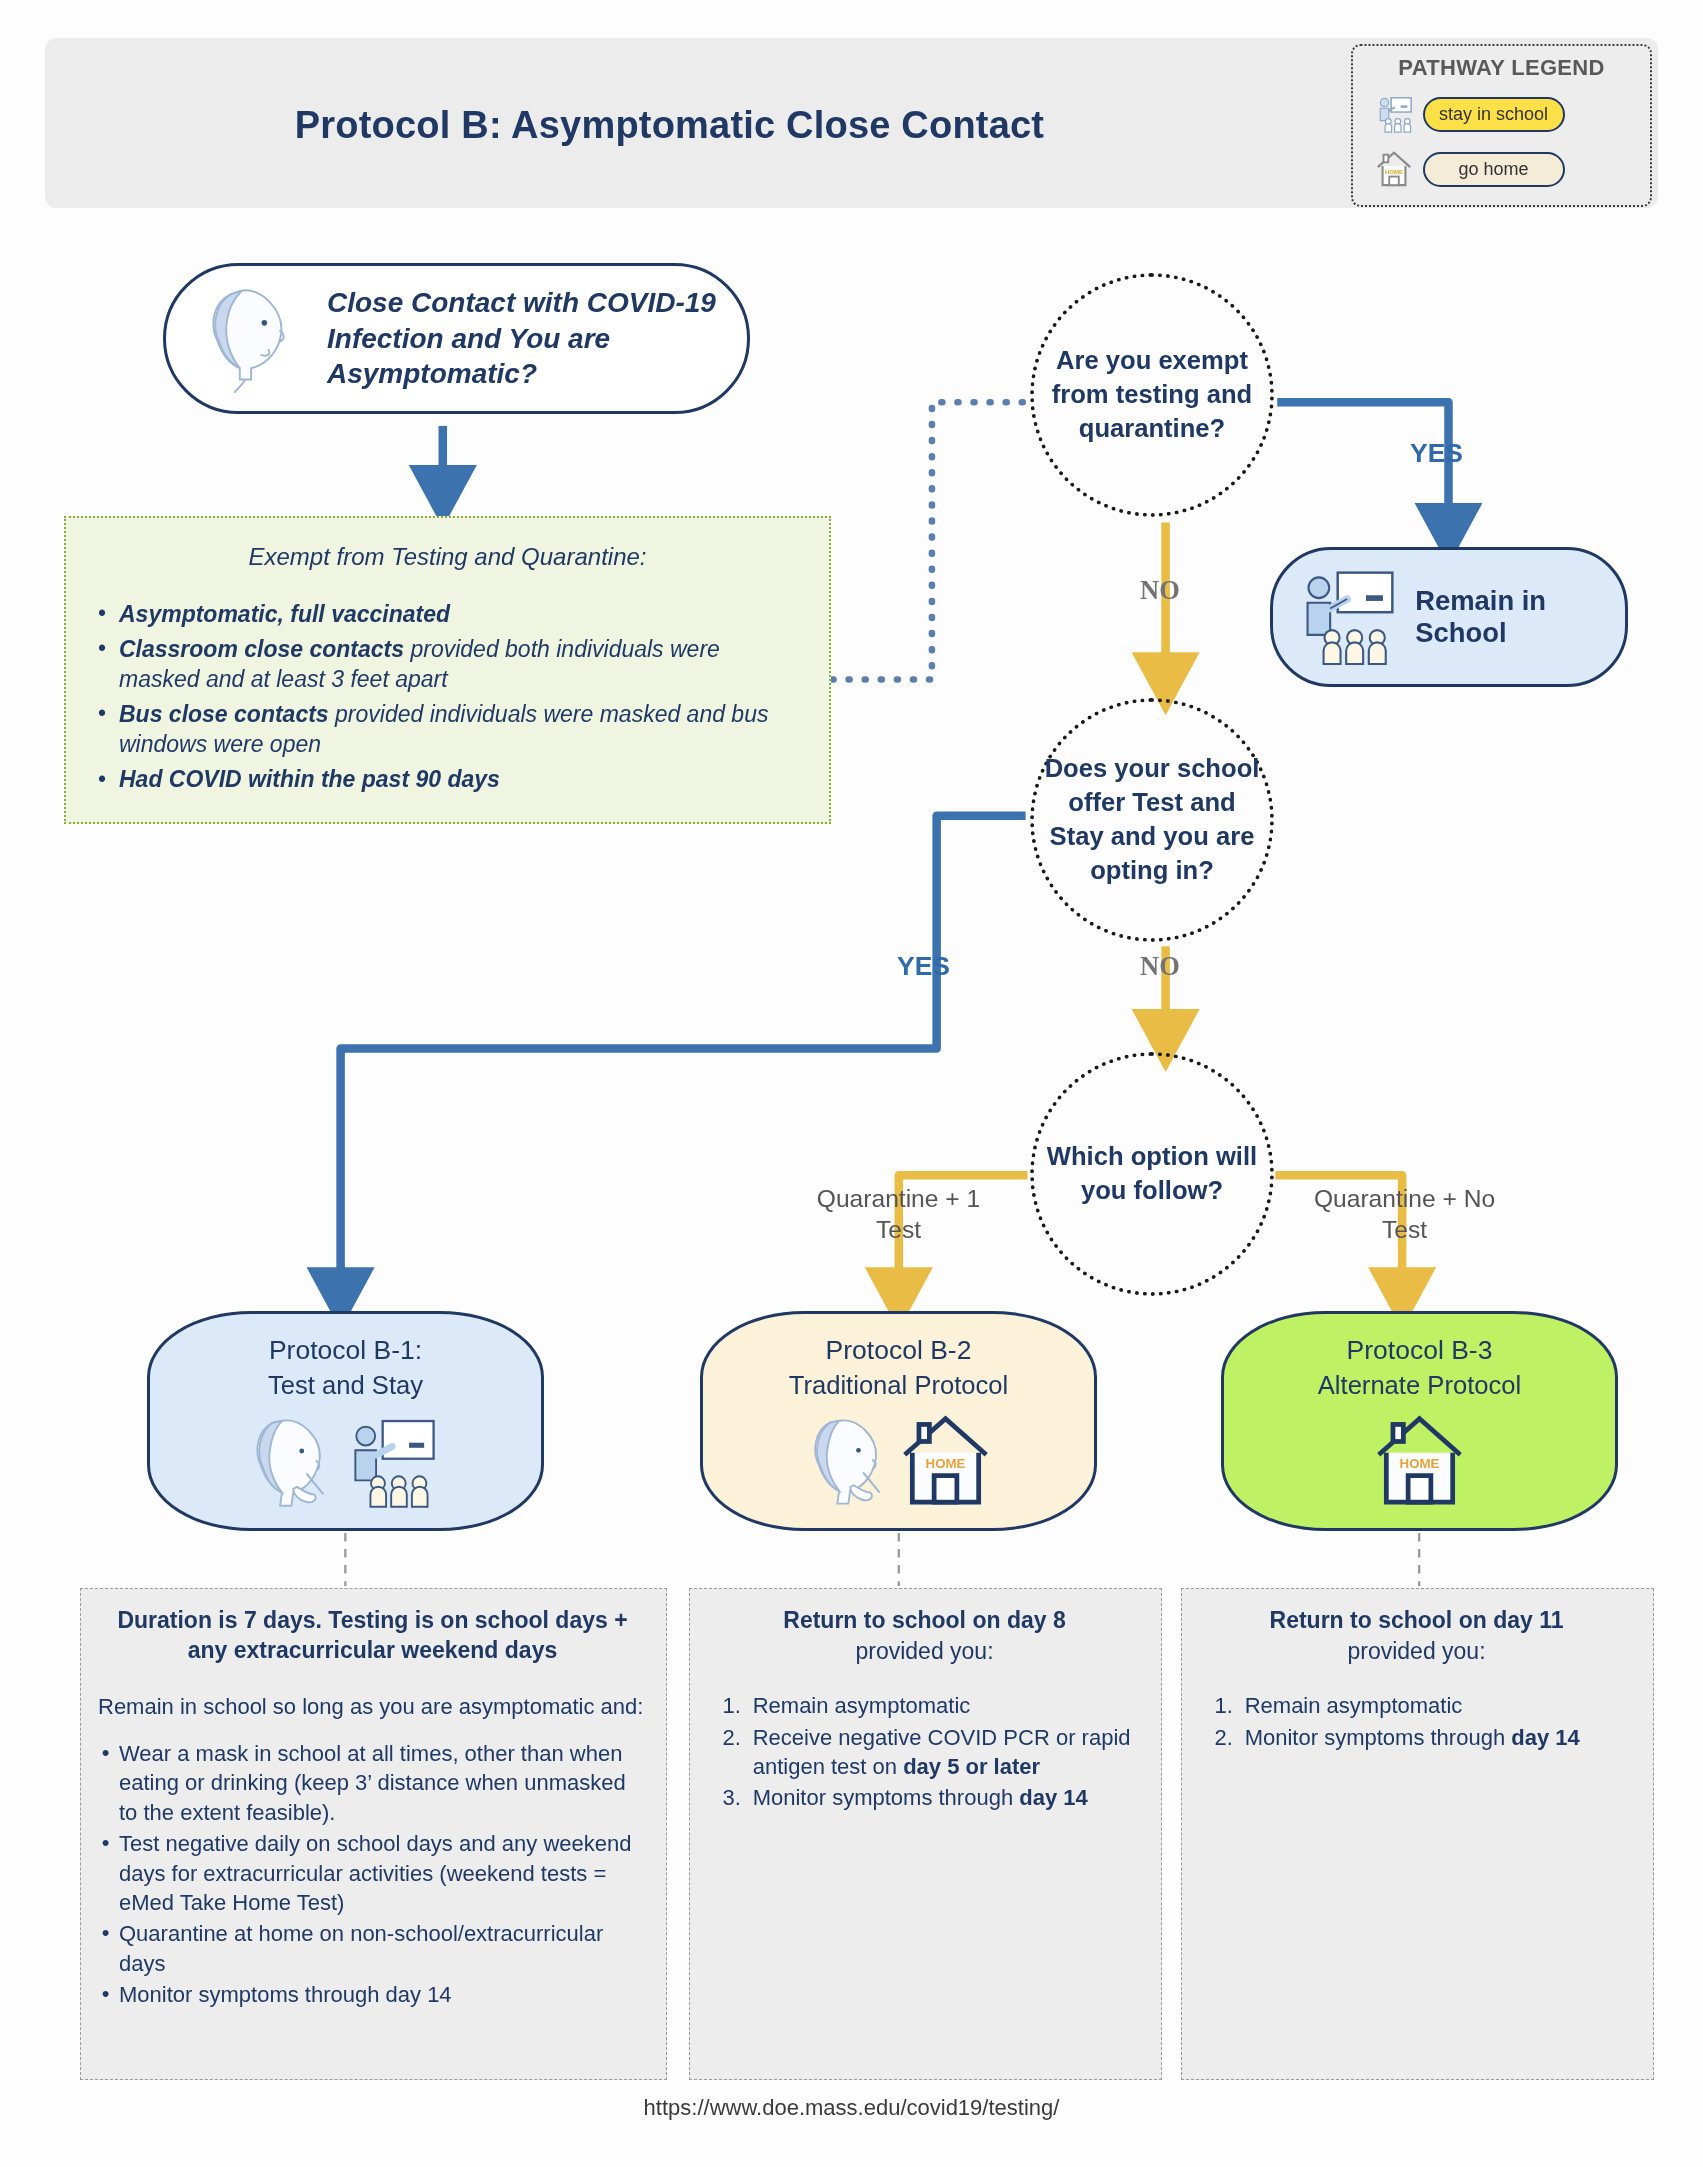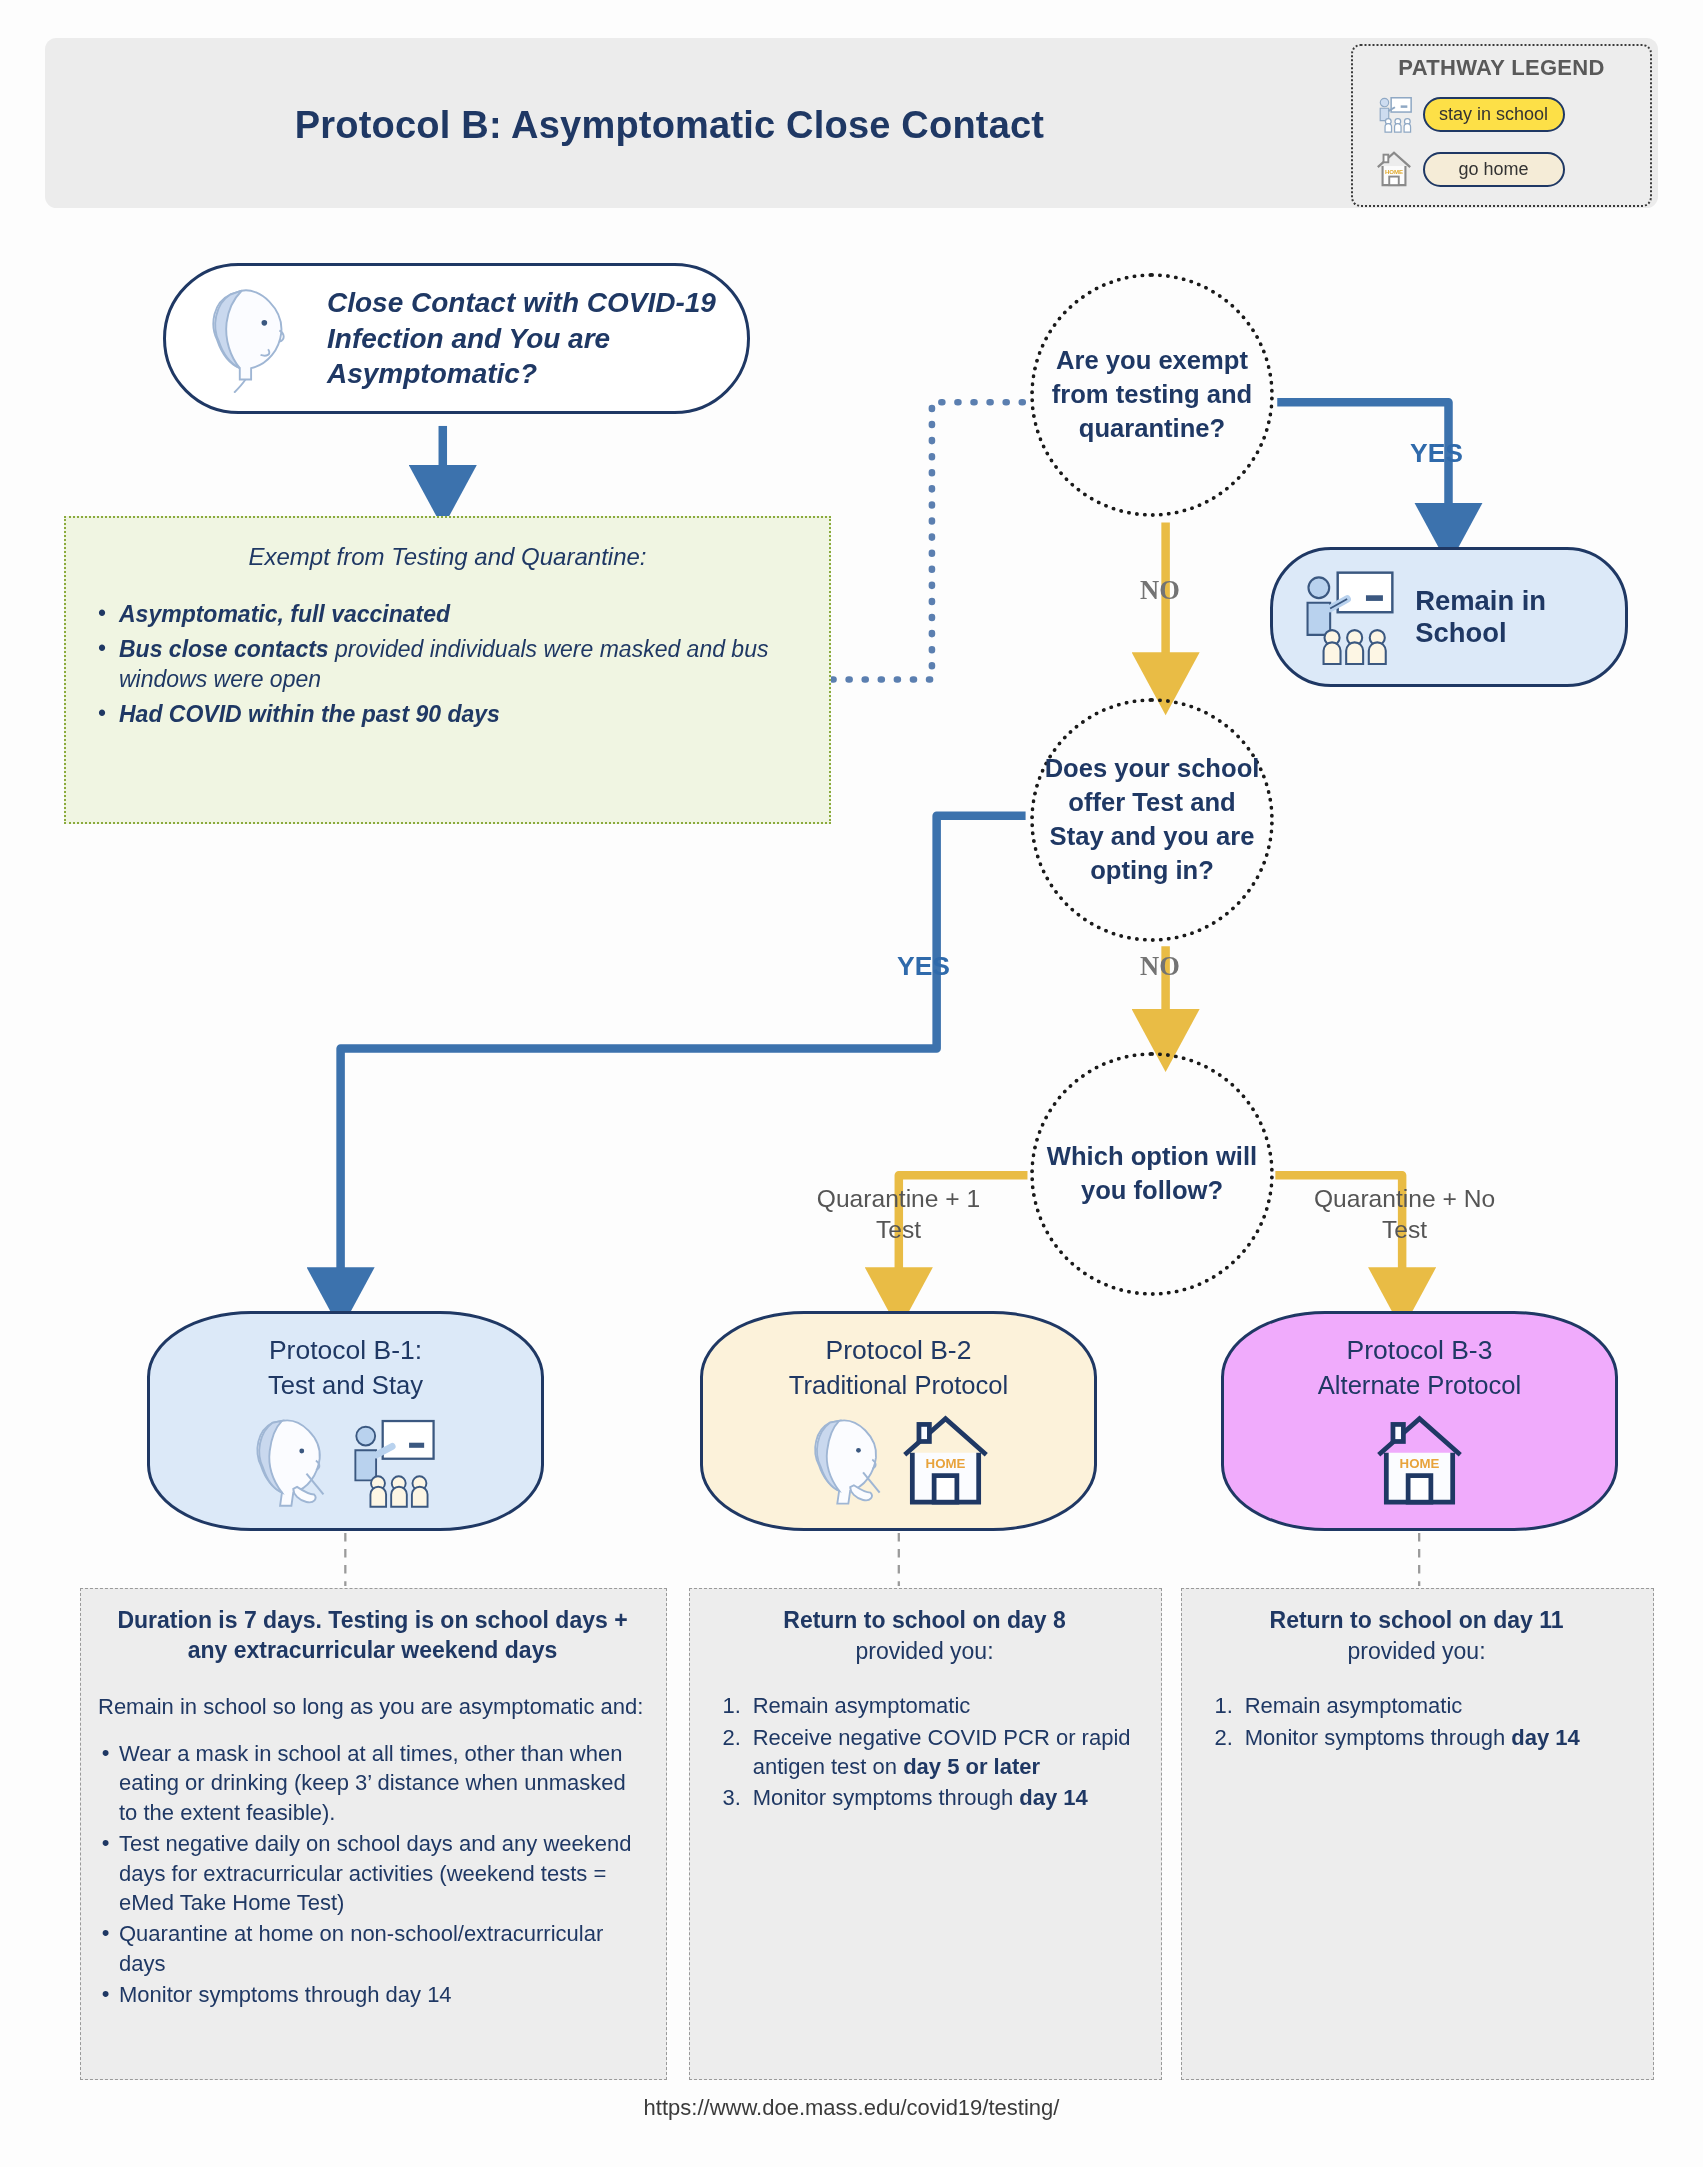--- a/index.html
+++ b/index.html
@@ -86,21 +86,21 @@
   #remain-label{ font-size:27.4px; font-weight:bold; color:#1f3864; }
 
   
   .protocol{
     position:absolute; width:397px; height:220px; border:3.8px solid #1f3864;
     border-radius:104px/66px; display:flex; flex-direction:column; align-items:center;
     padding-top:21px;
   }
   #p1{ left:147px; top:1311px; background:#dce9f8; }
   #p2{ left:700px; top:1311px; background:#fcf2da; }
-  #p3{ left:1221px; top:1311px; background:#f0abfc; }
+  #p3{ left:1221px; top:1311px; background:#bef264; }
   .p-title{ font-size:26.5px; font-weight:normal; color:#1f3864; }
   .p-sub{ font-size:25.6px; color:#1f3864; margin-top:4.7px; }
   .p-icons{ display:flex; align-items:flex-end; gap:13.2px; margin-top:13.2px; }
 
   
   .detail{
     position:absolute; background:#ededed; border:1.9px dashed #9a9a9a;
     padding:17px 19px 17px 17px;
   }
   #det1{ left:80px; top:1588px; width:587px; height:492px; }
@@ -217,20 +217,21 @@
         <path d="M46,104 C42,110 38,114 34,118" fill="none" stroke="#9fb6d4" stroke-width="2"></path>
       </svg>
     </span>
     <span id="start-text">Close Contact with COVID-19 Infection and You are Asymptomatic?</span>
   </div>
 
   <div id="exempt-box">
     <div id="exempt-title">Exempt from Testing and Quarantine:</div>
     <ul id="exempt-list">
         <li><b>Asymptomatic, full vaccinated</b></li>
+        <li><b>Classroom close contacts</b> provided both individuals were masked and at least 3 feet apart</li>
         <li><b>Bus close contacts</b> provided individuals were masked and bus windows were open</li>
         <li><b>Had COVID within the past 90 days</b></li>
       </ul>
   </div>
 
   <div class="decision" id="d1">
     <span>Are you exempt from testing and quarantine?</span>
   </div>
   <div class="decision" id="d3">
     <span>Which option will you follow?</span>

